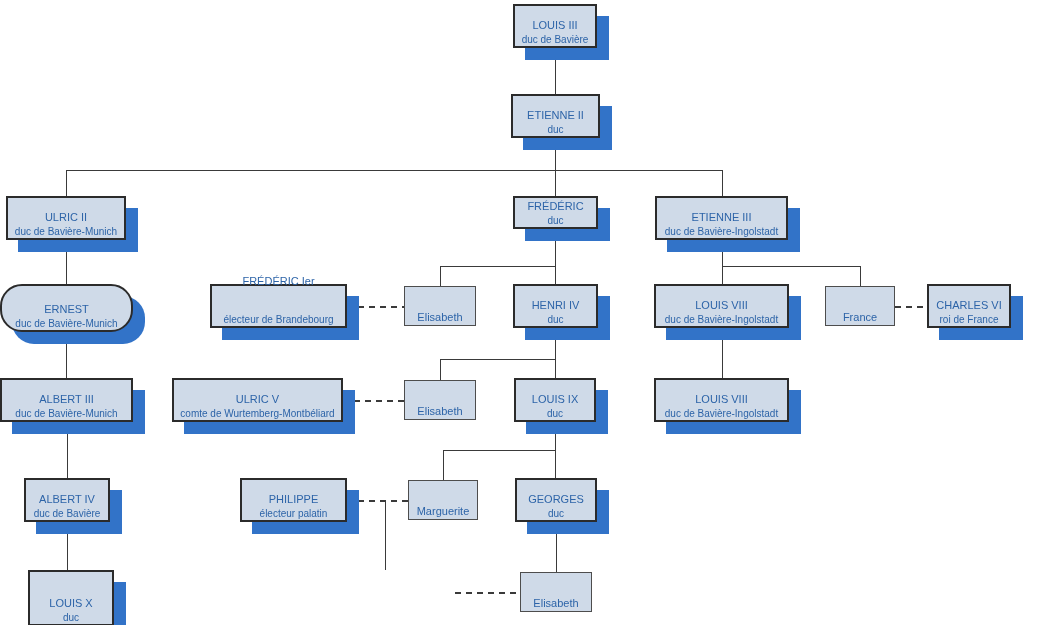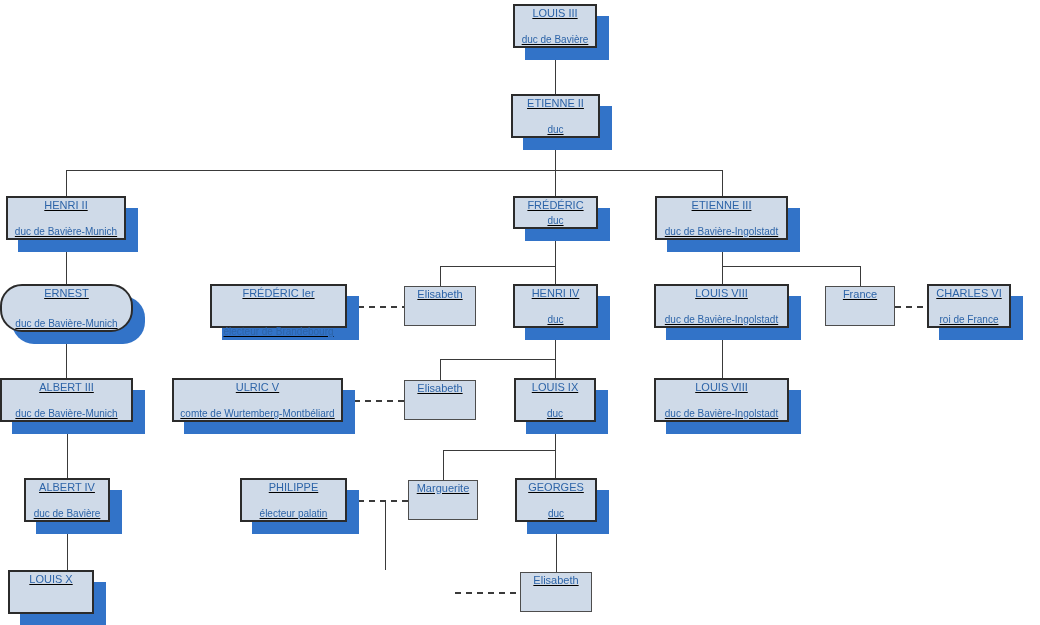--- a/index.html
+++ b/index.html
@@ -11,24 +11,23 @@
     font-family:"Liberation Sans","DejaVu Sans",sans-serif;
   }
   .node{
     position:absolute;
     box-sizing:border-box;
     background:var(--box-fill,#cfdae8);
     border:2px solid var(--box-border,#2b2b2b);
     display:flex;
     flex-direction:column;
     align-items:center;
-    justify-content:space-between;
+    justify-content:flex-end;
     text-align:center;
     z-index:3;
-    text-decoration:underline;
   }
   .node.shadowed{ box-shadow:12px 12px 0 0 var(--shadow,#3273c8); }
   .node.spouse{
     border:1px solid var(--spouse-border,#4d4d4d);
     z-index:3;
   }
   .pname{
     color:var(--text,#2d64a8);
     font-size:11px;
     line-height:15px;
@@ -100,21 +99,21 @@
     <div class="hline dashed" style="left: 455px; top: 592px; width: 65px;"></div>
     <div class="node shadowed" style="left: 513px; top: 4px; width: 84px; height: 44px;">
       <div class="pname">LOUIS III</div>
       <div class="psub">duc de Bavière</div>
     </div>
     <div class="node shadowed" style="left: 511px; top: 94px; width: 89px; height: 44px;">
       <div class="pname">ETIENNE II</div>
       <div class="psub">duc</div>
     </div>
     <div class="node shadowed" style="left: 6px; top: 196px; width: 120px; height: 44px;">
-      <div class="pname">HENRI II</div>
+      <div class="pname">ULRIC II</div>
       <div class="psub">duc de Bavière-Munich</div>
     </div>
     <div class="node shadowed" style="left: 513px; top: 196px; width: 85px; height: 33px;">
       <div class="pname">FRÉDÉRIC</div>
       <div class="psub">duc</div>
     </div>
     <div class="node shadowed" style="left: 655px; top: 196px; width: 133px; height: 44px;">
       <div class="pname">ETIENNE III</div>
       <div class="psub">duc de Bavière-Ingolstadt</div>
     </div>
@@ -171,20 +170,20 @@
       <div class="pname">Marguerite</div>
     </div>
     <div class="node shadowed" style="left: 240px; top: 478px; width: 107px; height: 44px;">
       <div class="pname">PHILIPPE</div>
       <div class="psub">électeur palatin</div>
     </div>
     <div class="node shadowed" style="left: 515px; top: 478px; width: 82px; height: 44px;">
       <div class="pname">GEORGES</div>
       <div class="psub">duc</div>
     </div>
-    <div class="node shadowed" style="left: 8px; top: 570px; width: 86px; height: 44px; gap: 42px;">
+    <div class="node shadowed" style="left: 28px; top: 570px; width: 86px; height: 56px;">
       <div class="pname">LOUIS X</div>
       <div class="psub">duc</div>
     </div>
     <div class="node spouse" style="left: 520px; top: 572px; width: 72px; height: 40px;">
       <div class="pname">Elisabeth</div>
     </div>
   </div>
 
 </body></html>

